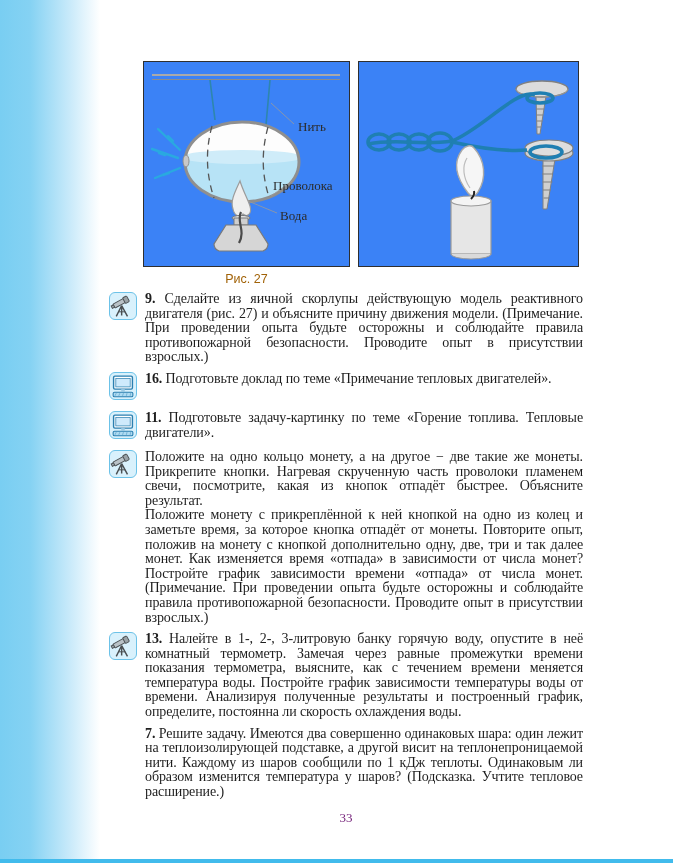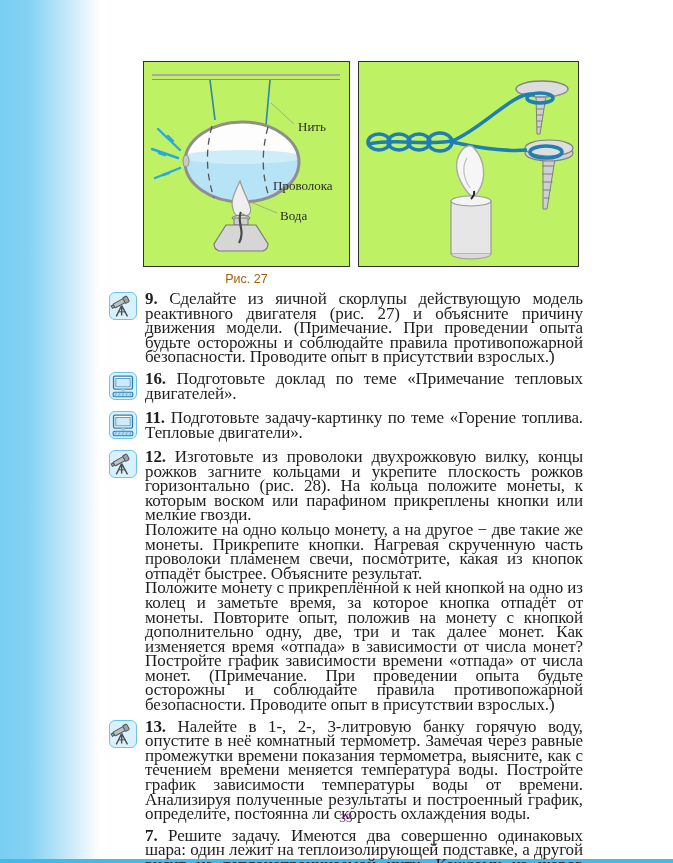--- a/index.html
+++ b/index.html
@@ -9,38 +9,38 @@
   }
   .left-gradient {
     position:absolute; left:0; top:0; width:100px; height:100%;
     background:linear-gradient(90deg, #79cef2 0%, #85d2f3 30%, #c9eafa 70%, #ffffff 100%);
   }
   .bottom-bar {
     position:absolute; left:0; bottom:0; width:100%; height:4px; background:#41bbec;
   }
   .figures-row { position:absolute; top:61px; left:143px; display:flex; gap:8px; }
   figure.fig { margin:0; }
-  .fig-box { background:#bef264; border:1px solid #2f2f2f; }
+  .fig-box { background:#3b82f6; border:1px solid #2f2f2f; }
   .fig-box.f27 { width:205px; height:204px; }
   .fig-box.f28 { width:219px; height:204px; }
   .fig-box svg { display:block; }
   .fig-caption {
     text-align:center; margin-top:5px; font-family:"Liberation Sans", sans-serif;
     font-size:12.5px; color:#a16207;
   }
   .tasks { position:absolute; top:292px; left:109px; width:474px; }
   .task { display:flex; margin-bottom:7px; }
   .icon-col { width:36px; flex:0 0 36px; }
   .task-icon {
     display:inline-block; width:28px; height:28px; box-sizing:border-box;
     background:#d9f1fc; border:1.4px solid #6cc2e8; border-radius:6px;
   }
   .task-icon svg { display:block; width:100%; height:100%; }
   .task-text {
-    flex:1; font-size:17px; line-height:14.6px; text-align:justify;
+    flex:1; font-size:14px; line-height:14.6px; text-align:justify;
     color:#1e1e1e; letter-spacing:-0.1px;
   }
   .task-text p { margin:0; }
   .tnum { font-weight:bold; }
   .page-number {
     position:absolute; top:810px; left:109px; width:474px; text-align:center;
     font-size:13px; color:#701a75;
   }
   .figlabel { font-family:"Liberation Serif", serif; font-size:13px; fill:#2b2b2b; }
 </style>
@@ -229,21 +229,20 @@
               <rect x="3" y="7.5" width="14" height="5" rx="1"></rect>
               <rect x="16" y="6.5" width="5" height="7" rx="1" fill="#9aa3a8"></rect>
               <rect x="0.5" y="8.5" width="3" height="3" fill="#9aa3a8"></rect>
             </g>
             <path d="M13 14 L7 26 M13 14 L19.5 26 M13 14 L13 25" fill="none" stroke="#4a4f52" stroke-width="1.6"></path>
             <path d="M9.5 21 L17 21" fill="none" stroke="#4a4f52" stroke-width="1.1"></path>
           </svg>
         </span>
       </div>
       <div class="task-text">
-        <p class="para"><b class="tnum">12.</b> <span>Изготовьте из проволоки двухрожковую вилку, концы рожков загните кольцами и укрепите плоскость рожков горизонтально (рис. 28). На кольца положите монеты, к которым воском или парафином прикреплены кнопки или мелкие гвозди.</span></p>
         <p class="para">Положите на одно кольцо монету, а на другое − две такие же монеты. Прикрепите кнопки. Нагревая скрученную часть проволоки пламенем свечи, посмотрите, какая из кнопок отпадёт быстрее. Объясните результат.</p>
         <p class="para">Положите монету с прикреплённой к ней кнопкой на одно из колец и заметьте время, за которое кнопка отпадёт от монеты. Повторите опыт, положив на монету с кнопкой дополнительно одну, две, три и так далее монет. Как изменяется время «отпада» в зависимости от числа монет? Постройте график зависимости времени «отпада» от числа монет. (Примечание. При проведении опыта будьте осторожны и соблюдайте правила противопожарной безопасности. Проводите опыт в присутствии взрослых.)</p>
       </div>
     </div>
 
     <div class="task">
       <div class="icon-col">
         <span class="task-icon">
           <svg viewBox="0 0 29 29">
             <g transform="rotate(-28 13 10)" fill="#b9c1c6" stroke="#4a4f52" stroke-width="1">

